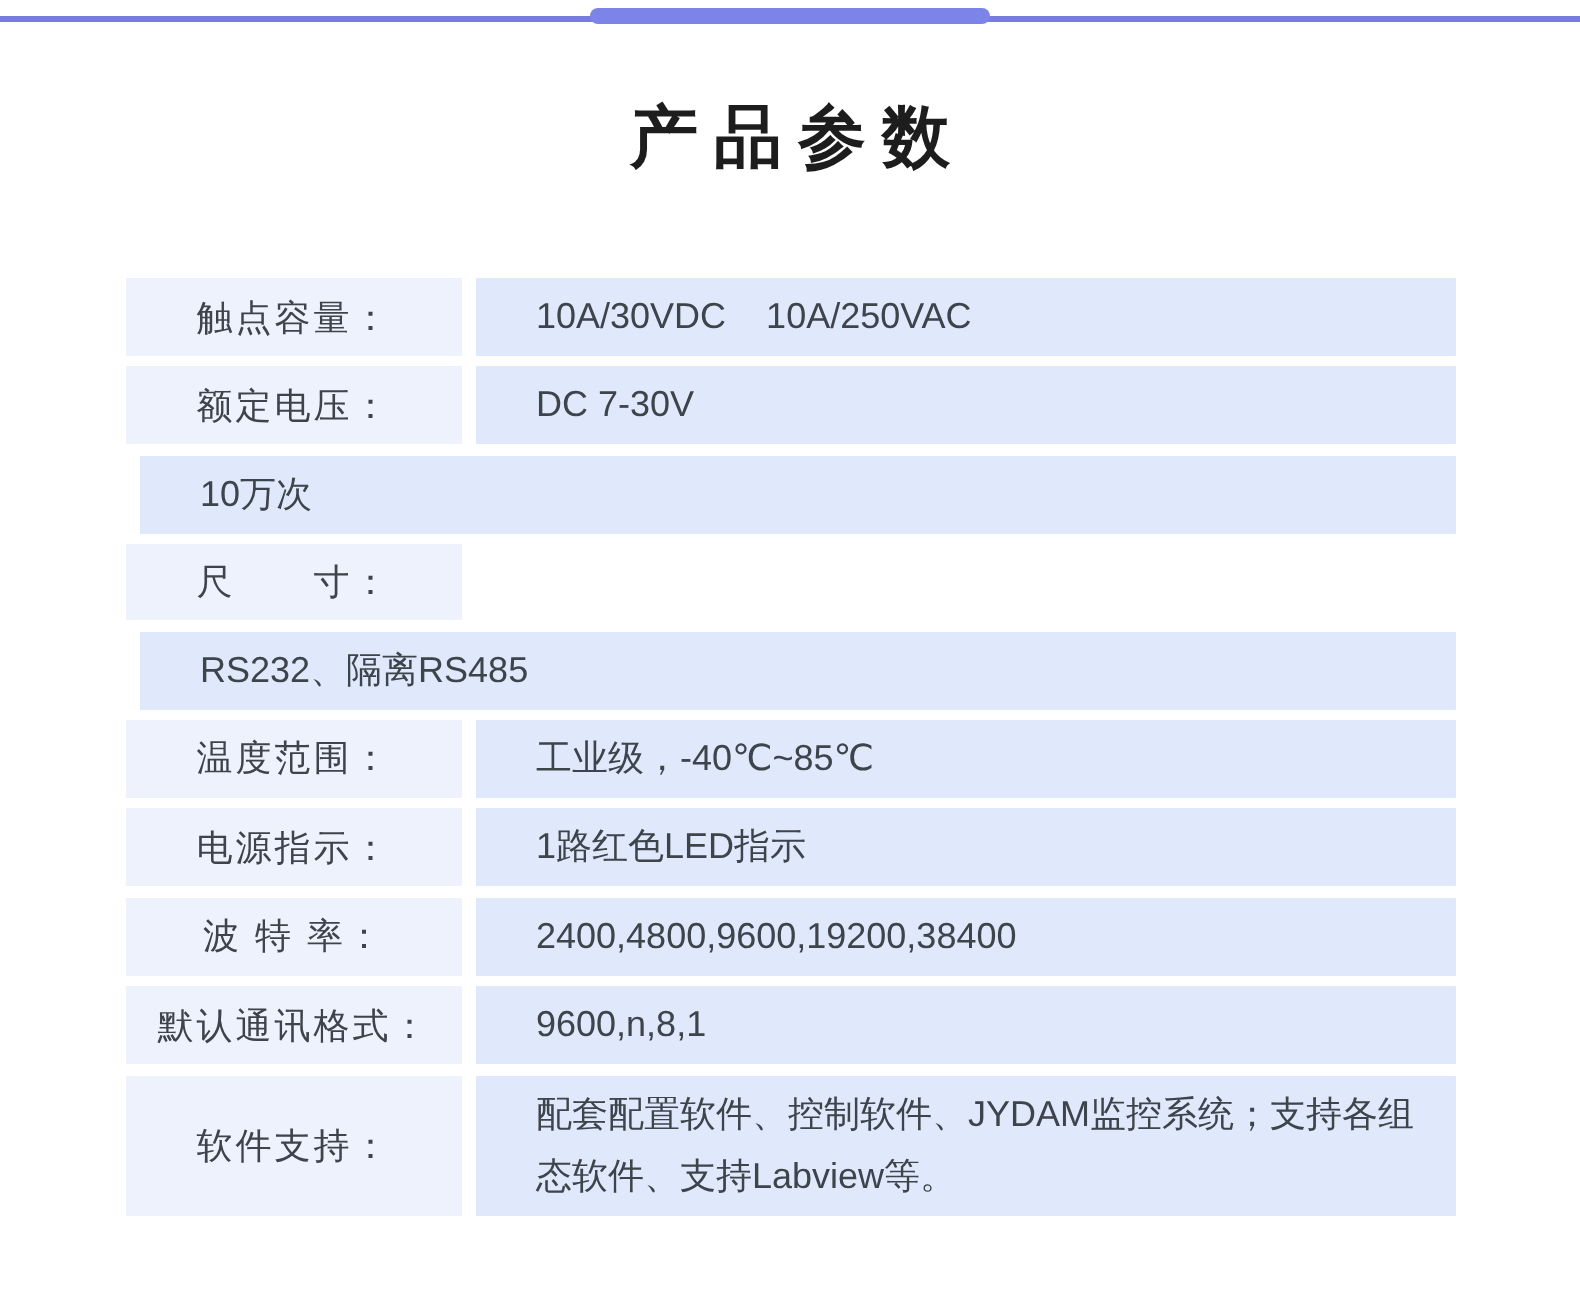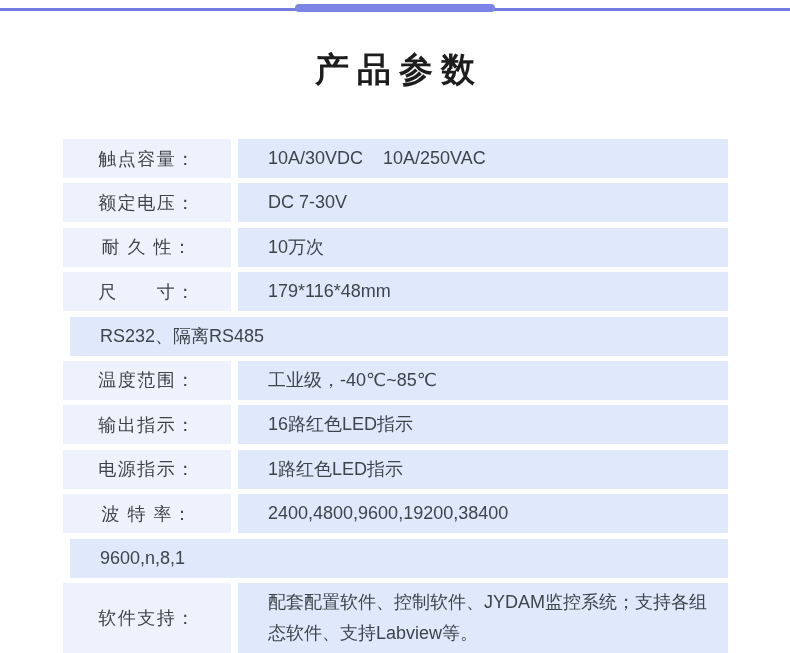--- a/index.html
+++ b/index.html
@@ -105,80 +105,69 @@
   <div class="spec-row">
     <div class="spec-label">
       <span>额定电压：</span>
     </div>
     <div class="spec-value">
       <span>DC 7-30V</span>
     </div>
   </div>
 
   <div class="spec-row">
-    <div class="spec-label">
-      <span>耐 久 性：</span>
-    </div>
     <div class="spec-value">
       <span>10万次</span>
     </div>
   </div>
 
   <div class="spec-row">
     <div class="spec-label">
       <span>尺　　寸：</span>
-    </div>
-    <div class="spec-value">
-      <span>179*116*48mm</span>
     </div>
   </div>
 
   <div class="spec-row">
     <div class="spec-value">
       <span>RS232、隔离RS485</span>
     </div>
   </div>
 
   <div class="spec-row">
     <div class="spec-label">
       <span>温度范围：</span>
     </div>
     <div class="spec-value">
       <span>工业级，-40℃~85℃</span>
     </div>
   </div>
 
-  <div class="spec-row">
-    <div class="spec-label">
-      <span>输出指示：</span>
-    </div>
-    <div class="spec-value">
-      <span>16路红色LED指示</span>
-    </div>
-  </div>
 
   <div class="spec-row">
     <div class="spec-label">
       <span>电源指示：</span>
     </div>
     <div class="spec-value">
       <span>1路红色LED指示</span>
     </div>
   </div>
 
   <div class="spec-row">
     <div class="spec-label">
       <span>波 特 率：</span>
     </div>
     <div class="spec-value">
       <span>2400,4800,9600,19200,38400</span>
     </div>
   </div>
 
   <div class="spec-row">
+    <div class="spec-label">
+      <span>默认通讯格式：</span>
+    </div>
     <div class="spec-value">
       <span>9600,n,8,1</span>
     </div>
   </div>
 
   <div class="spec-row">
     <div class="spec-label">
       <span>软件支持：</span>
     </div>
     <div class="spec-value">

